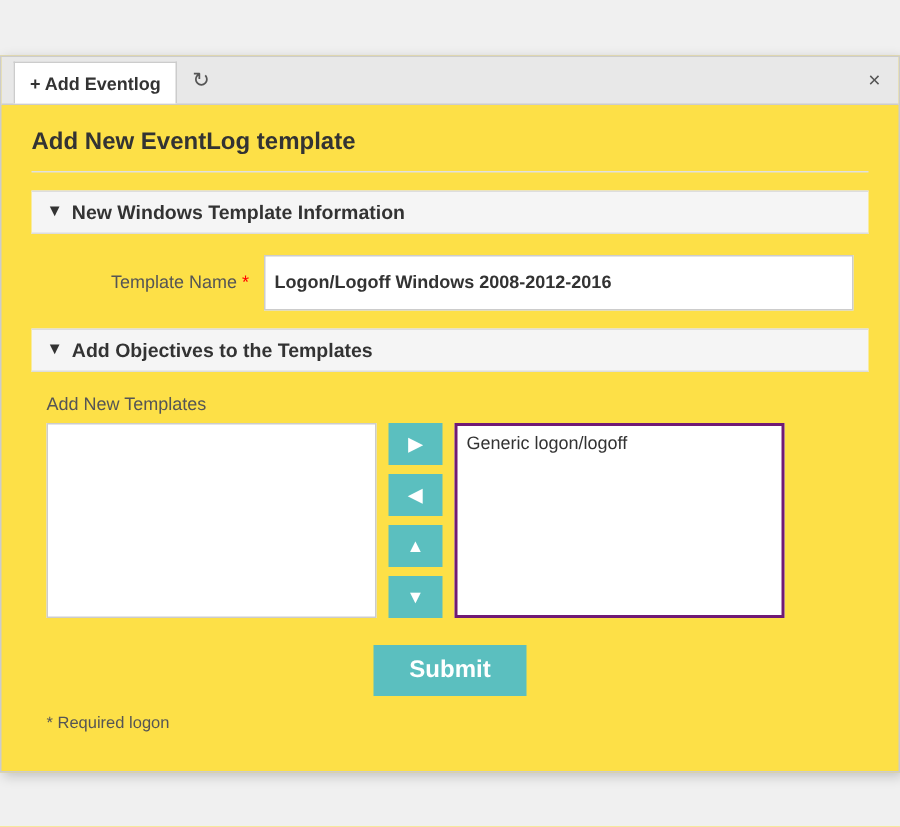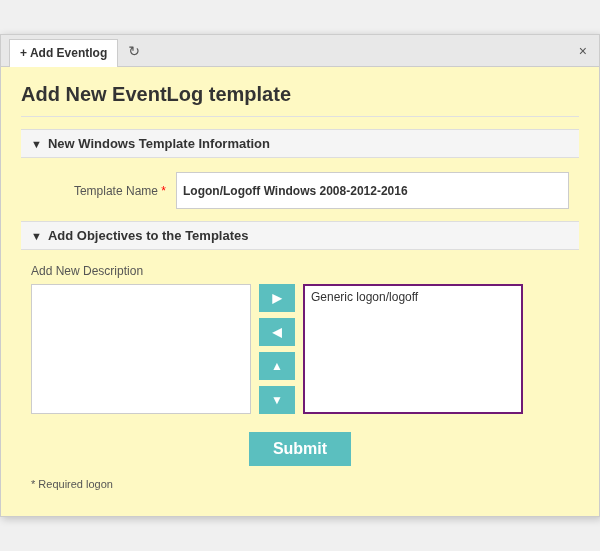--- a/index.html
+++ b/index.html
@@ -7,21 +7,21 @@
       font-family: Arial, sans-serif;
       font-size: 13px;
       background: #f0f0f0;
       display: flex;
       justify-content: center;
       align-items: center;
       min-height: 100vh;
     }
     .modal {
       width: 600px;
-      background: #fef9c3;
+      background: #fde047;
       border: 1px solid #ccc;
       box-shadow: 2px 2px 8px rgba(0,0,0,0.2);
     }
     .modal-tab-bar {
       display: flex;
       align-items: center;
       background: #e8e8e8;
       border-bottom: 1px solid #ccc;
       padding: 0 8px;
       height: 32px;
@@ -58,21 +58,21 @@
       border: none;
       cursor: pointer;
       font-size: 14px;
       color: #555;
       padding: 0 4px;
     }
     .modal-body {
       padding: 16px 20px;
     }
     .modal-title {
-      font-size: 20px;
+      font-size: 16px;
       font-weight: bold;
       color: #333;
       margin-bottom: 12px;
       border-bottom: 1px solid #e0e0e0;
       padding-bottom: 10px;
     }
     .section-header {
       display: flex;
       align-items: center;
       gap: 6px;
@@ -218,21 +218,21 @@
       <input class="form-input" type="text" value="Logon/Logoff Windows 2008-2012-2016" style="">
     </div>
 
 
     <div class="section2">
       <div class="section-header">
         <span class="section-arrow">▼</span>
         <span>Add Objectives to the Templates</span>
       </div>
 
-      <div class="add-objectives-label">Add New Description</div>
+      <div class="add-objectives-label">Add New Templates</div>
 
       <div class="objectives-row">
 
         <div class="obj-list"></div>
 
         <div class="obj-buttons">
           <button class="obj-btn">▶</button>
           <button class="obj-btn">◀</button>
           <button class="obj-btn">▲</button>
           <button class="obj-btn">▼</button>

